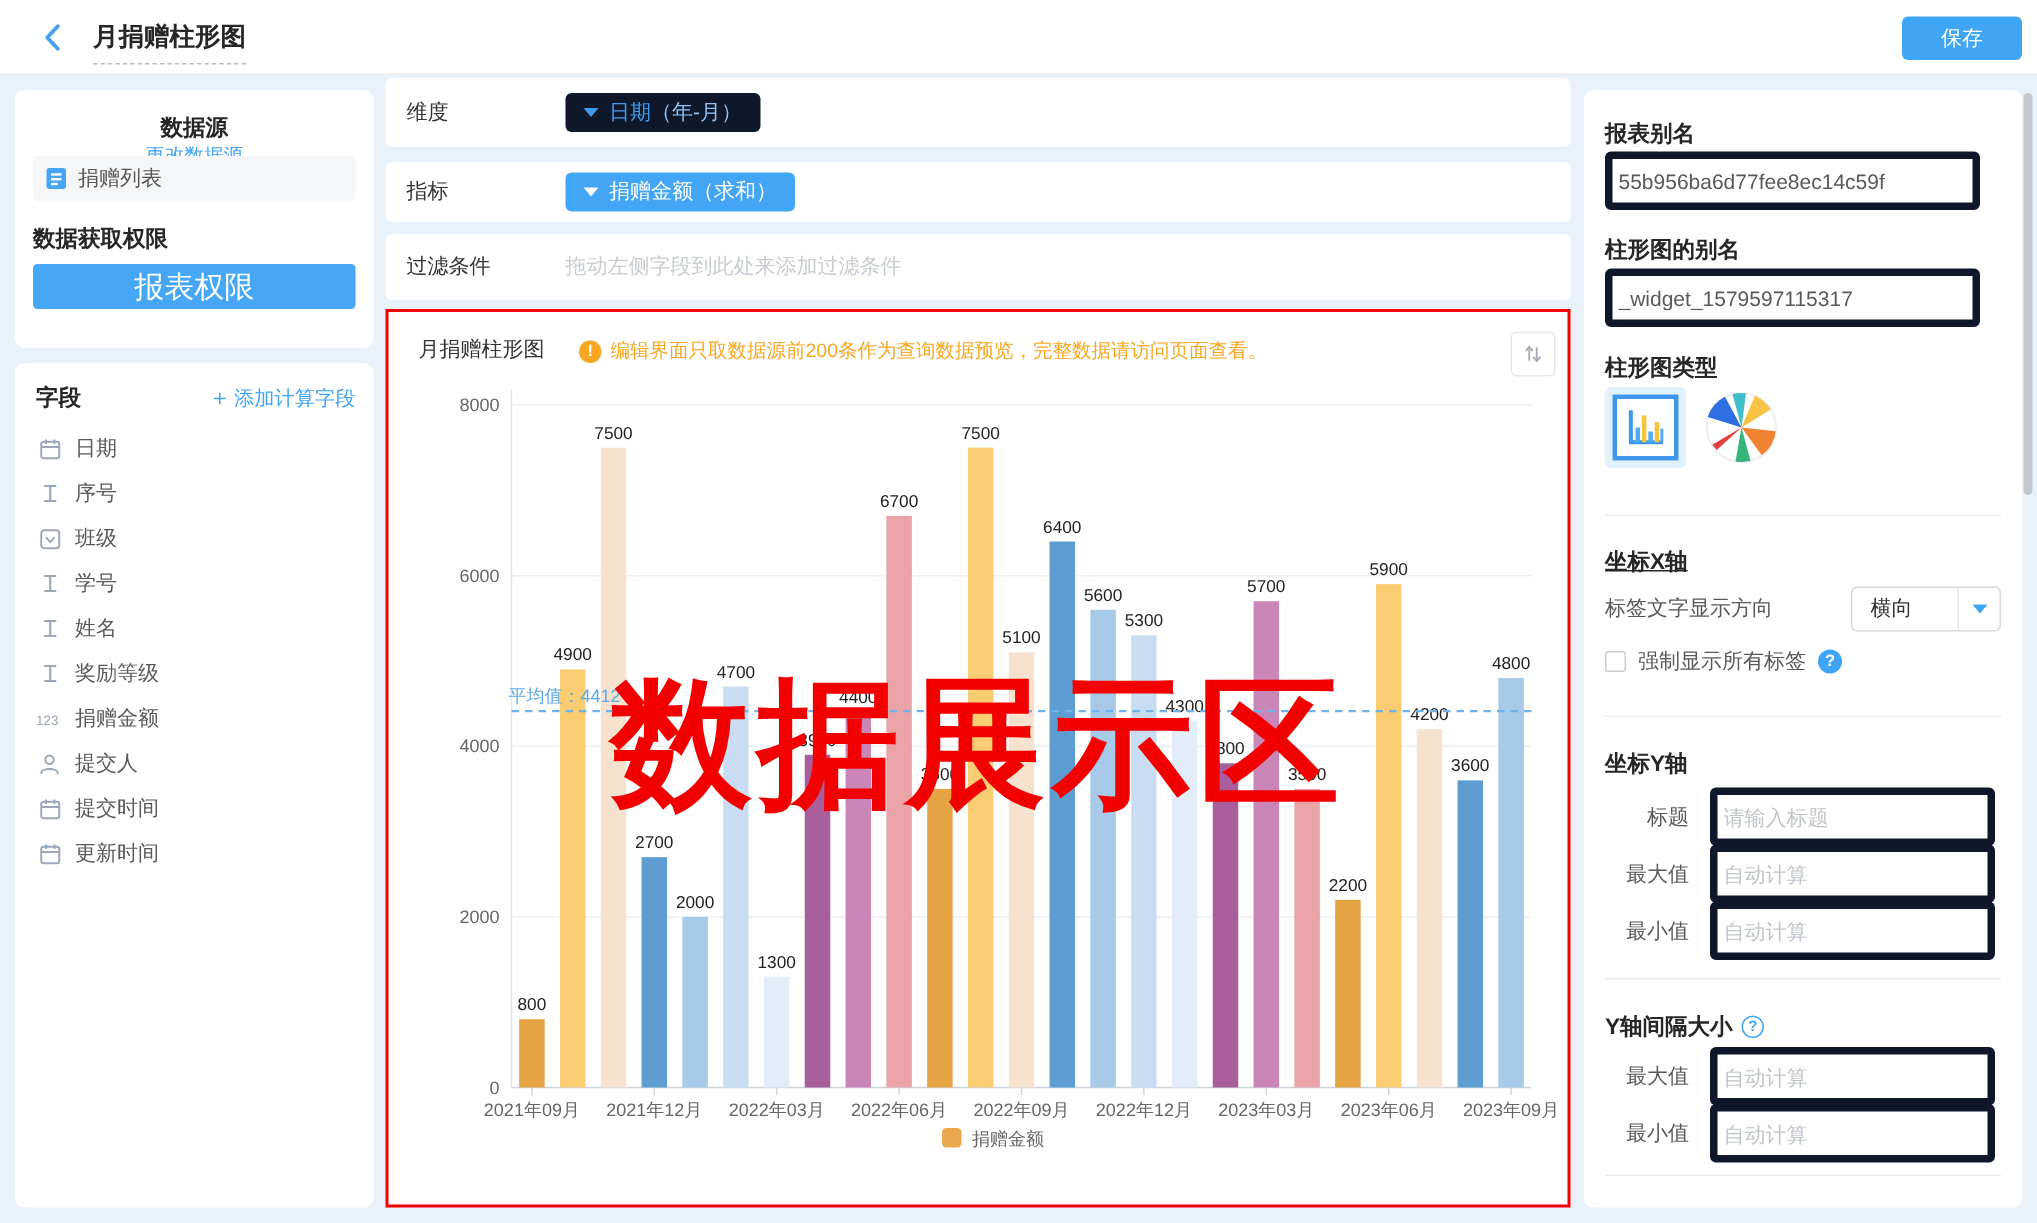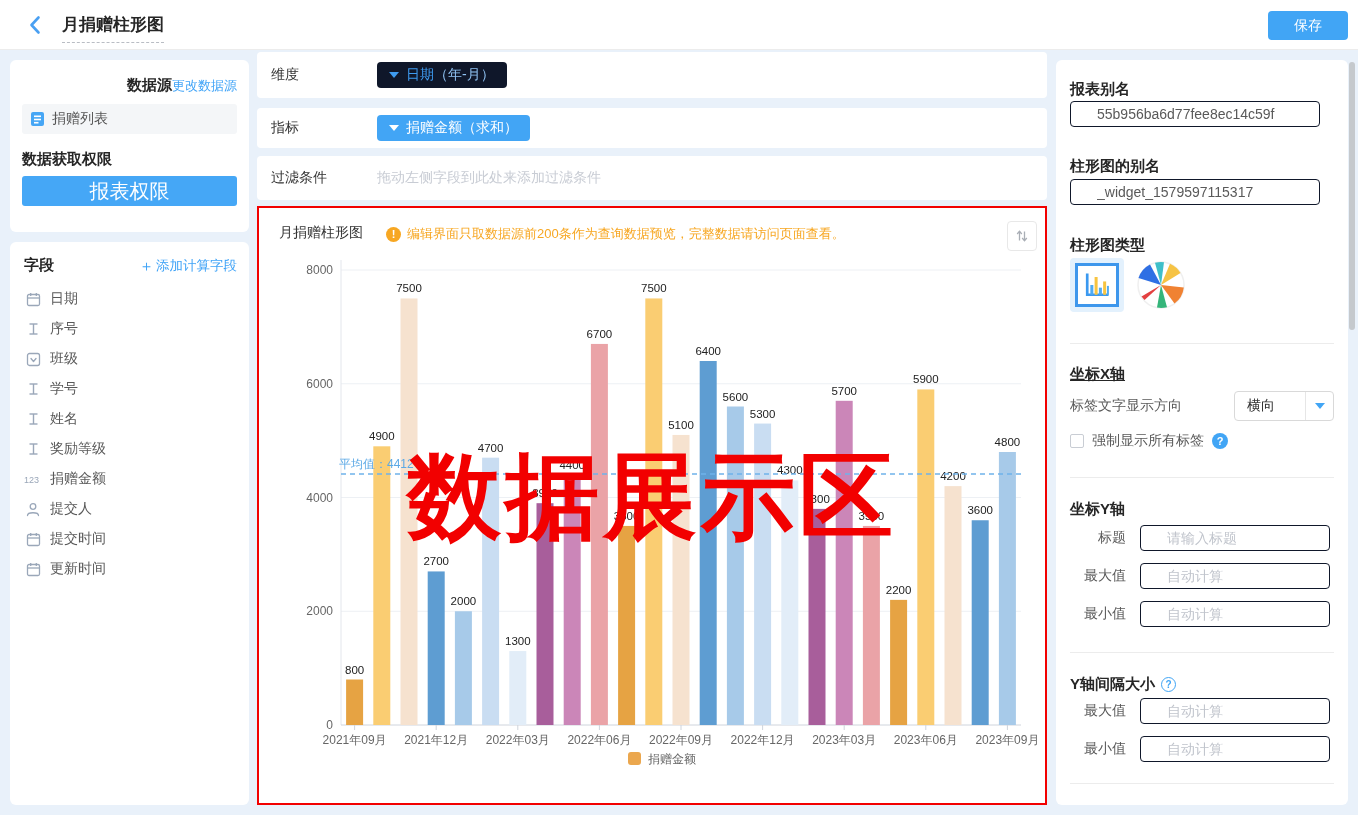--- a/index.html
+++ b/index.html
@@ -12,21 +12,21 @@
   .back-btn { position:absolute; left:24px; top:13px; width:24px; height:24px; cursor:pointer; }
   .page-title { position:absolute; left:62px; top:13px; font-size:17px; font-weight:bold; color:#262626; padding-bottom:6px; border-bottom:1px dashed #B9BDC4; }
   .save-btn { position:absolute; left:1268px; top:11px; width:80px; height:29px; background:#41A5F5; color:#fff; border:none; border-radius:4px; font-size:14px; cursor:pointer; font-family:inherit; }
 
   .card { position:absolute; background:#fff; border-radius:6px; }
   .sec-title { font-size:15px; font-weight:bold; color:#262626; }
   .link { color:#3FA3F7; font-size:13px; cursor:pointer; text-decoration:none; }
 
   
   .card-ds { left:10px; top:60px; width:239px; height:172px; }
-  .ds-head { position:absolute; left:12px; right:12px; top:16px; display:flex; justify-content:flex-end; align-items:center; }
+  .ds-head { position:absolute; left:12px; right:12px; top:16px; display:flex; justify-content:flex-end; align-items:center;flex-direction:column; }
   .source-row { position:absolute; left:12px; top:44px; width:215px; height:30px; background:#F4F6F8; border-radius:3px; display:flex; align-items:center; gap:7px; padding-left:8px; font-size:14px; color:#555; }
   .perm-title { position:absolute; left:12px; top:90px; }
   .perm-btn { position:absolute; left:12px; top:116px; width:215px; height:30px; background:#45A7F6; color:#fff; border:none; border-radius:3px; font-size:20px; cursor:pointer; font-family:inherit; }
 
   .card-fields { left:10px; top:242px; width:239px; height:563px; }
   .fields-head { position:absolute; left:14px; right:12px; top:14px; display:flex; justify-content:space-between; align-items:center; }
   .add-calc { display:flex; align-items:center; gap:2px; font-size:13.5px; }
   .plus-glyph { font-size:15px; line-height:1; }
   #field-list { position:absolute; left:14px; top:42px; right:10px; list-style:none; }
   #field-list li { height:30px; display:flex; align-items:center; gap:8px; font-size:14px; color:#595959; cursor:pointer; }
@@ -47,21 +47,21 @@
   .chart-warning { position:absolute; left:127px; top:17px; display:flex; align-items:center; gap:6px; font-size:13px; color:#F7A722; }
   .warn-dot { width:15px; height:15px; border-radius:50%; background:#F7A722; color:#fff; font-size:11px; font-weight:bold; display:flex; align-items:center; justify-content:center; flex:none; }
   .sort-btn { position:absolute; left:748px; top:13px; width:30px; height:30px; border:1px solid #E8E8E8; border-radius:4px; background:#fff; display:flex; align-items:center; justify-content:center; cursor:pointer; }
   #chart-svg { position:absolute; left:0; top:0; }
   .watermark { position:absolute; left:148px; top:242px; font-family:"Liberation Serif","DejaVu Serif",serif; font-weight:bold; font-size:94px; letter-spacing:4px; color:#F20000; white-space:nowrap; line-height:1; pointer-events:none; }
 
   
   .card-right { left:1056px; top:60px; width:292px; height:745px; }
   .rp { position:absolute; left:14px; right:14px; }
   .rp-title { font-size:15px; font-weight:bold; color:#262626; display:flex; align-items:center; gap:6px; }
-  .text-input { width:250px; height:26px; border:1px solid #0f172a; border-radius:4px; padding:0 26px; font-size:14px; color:#595959; font-family:inherit; background:#fff; }
+  .text-input { width:250px; height:39px; border:5px solid #0f172a; border-radius:4px; padding:0 4px; font-size:14px; color:#595959; font-family:inherit; background:#fff; }
   .text-input::placeholder { color:#C0C4CC; }
   .divider { position:absolute; left:14px; right:14px; height:1px; background:#ECECEC; }
   .type-box { width:54px; height:54px; border-radius:4px; display:flex; align-items:center; justify-content:center; cursor:pointer; }
   .type-box.selected { background:#E3F1FD; }
   .type-inner { width:44px; height:44px; background:#fff; border:3px solid #3E97EC; display:flex; align-items:center; justify-content:center; }
   .axis-row { position:absolute; display:flex; align-items:center; }
   .axis-row .lbl { font-size:14px; color:#595959; }
   .dir-select { width:100px; height:30px; border:1px solid #D9D9D9; border-radius:4px; display:flex; align-items:center; cursor:pointer; background:#fff; }
   .dir-select .val { flex:1; padding-left:12px; font-size:14px; color:#333; }
   .dir-select .arrow-zone { width:28px; height:100%; border-left:1px solid #E6E6E6; display:flex; align-items:center; justify-content:center; color:#41A5F5; }

